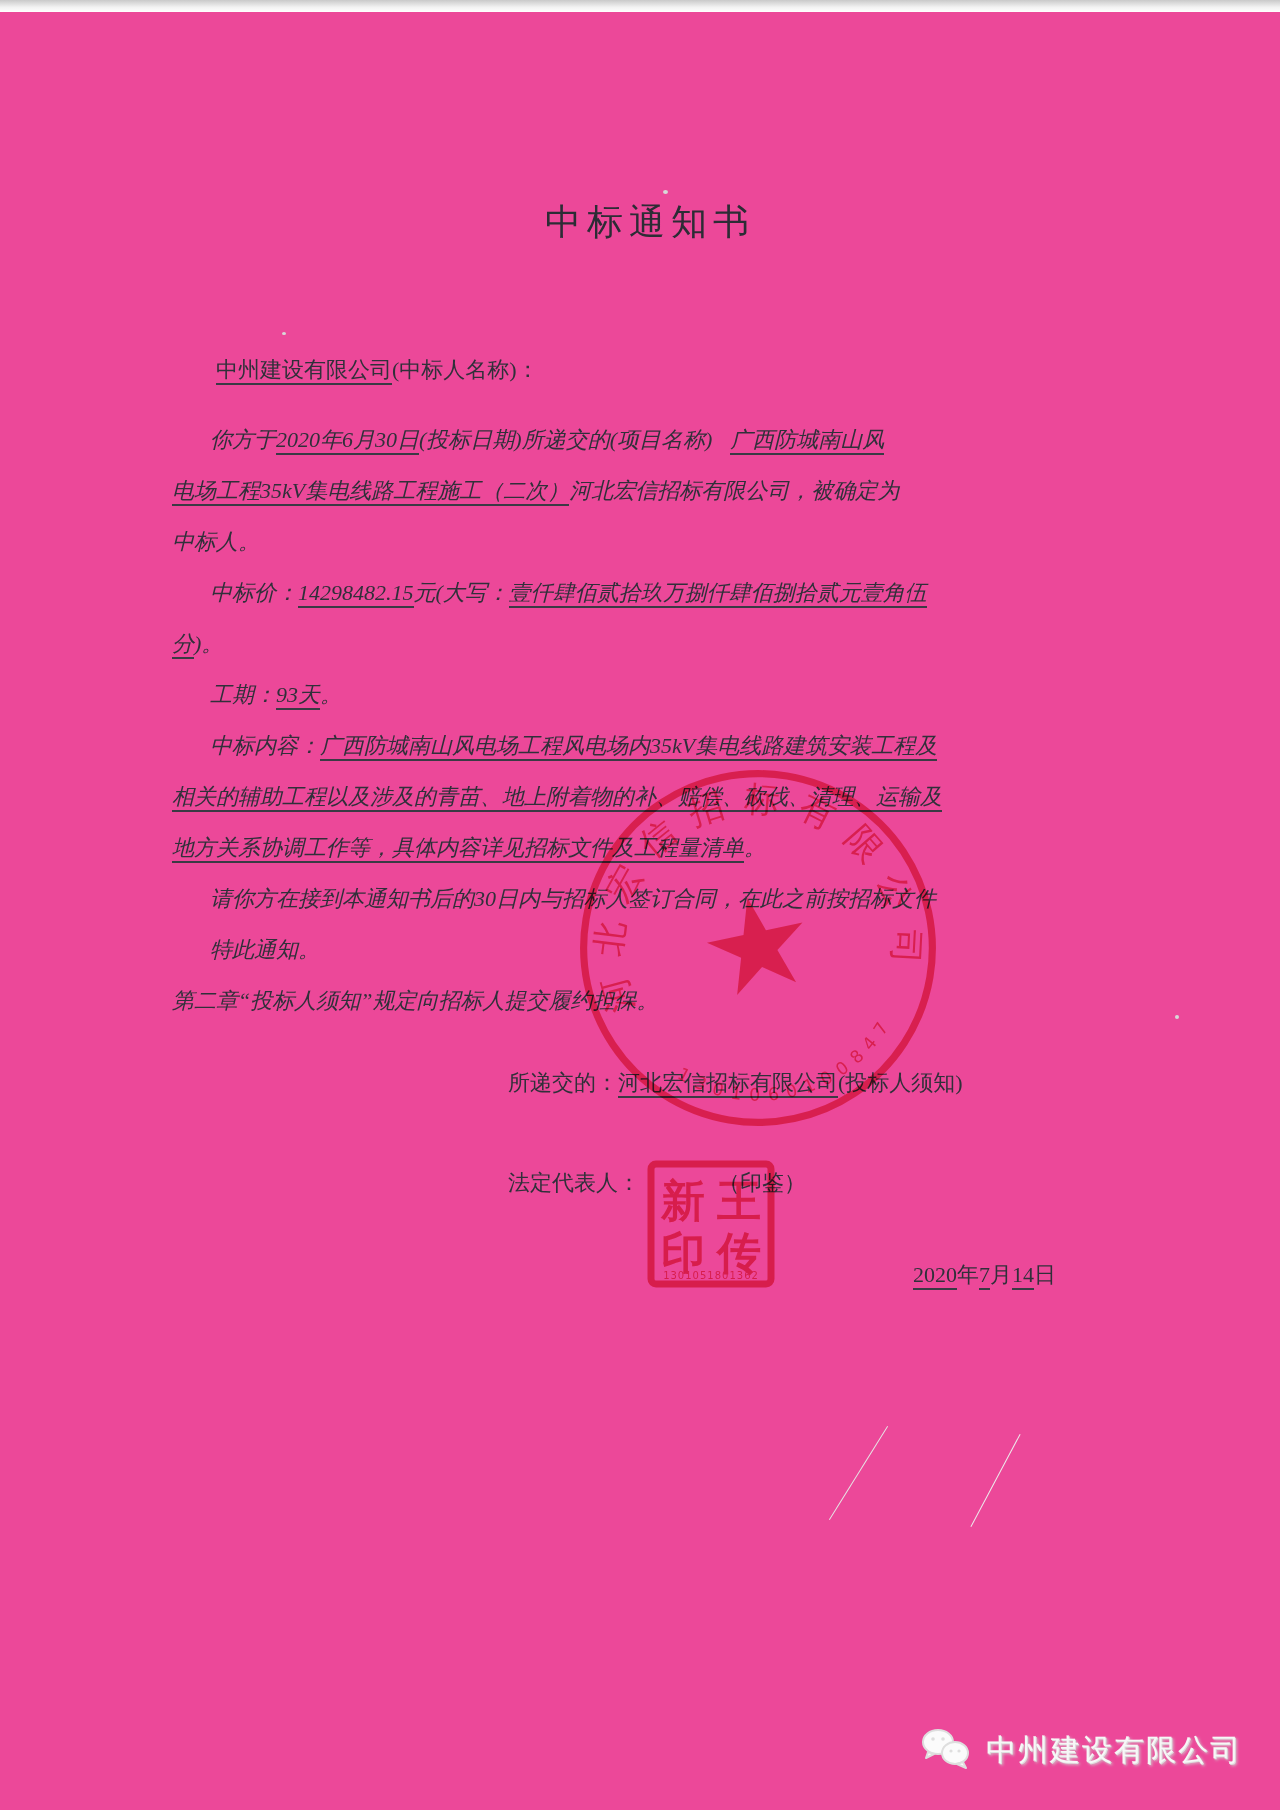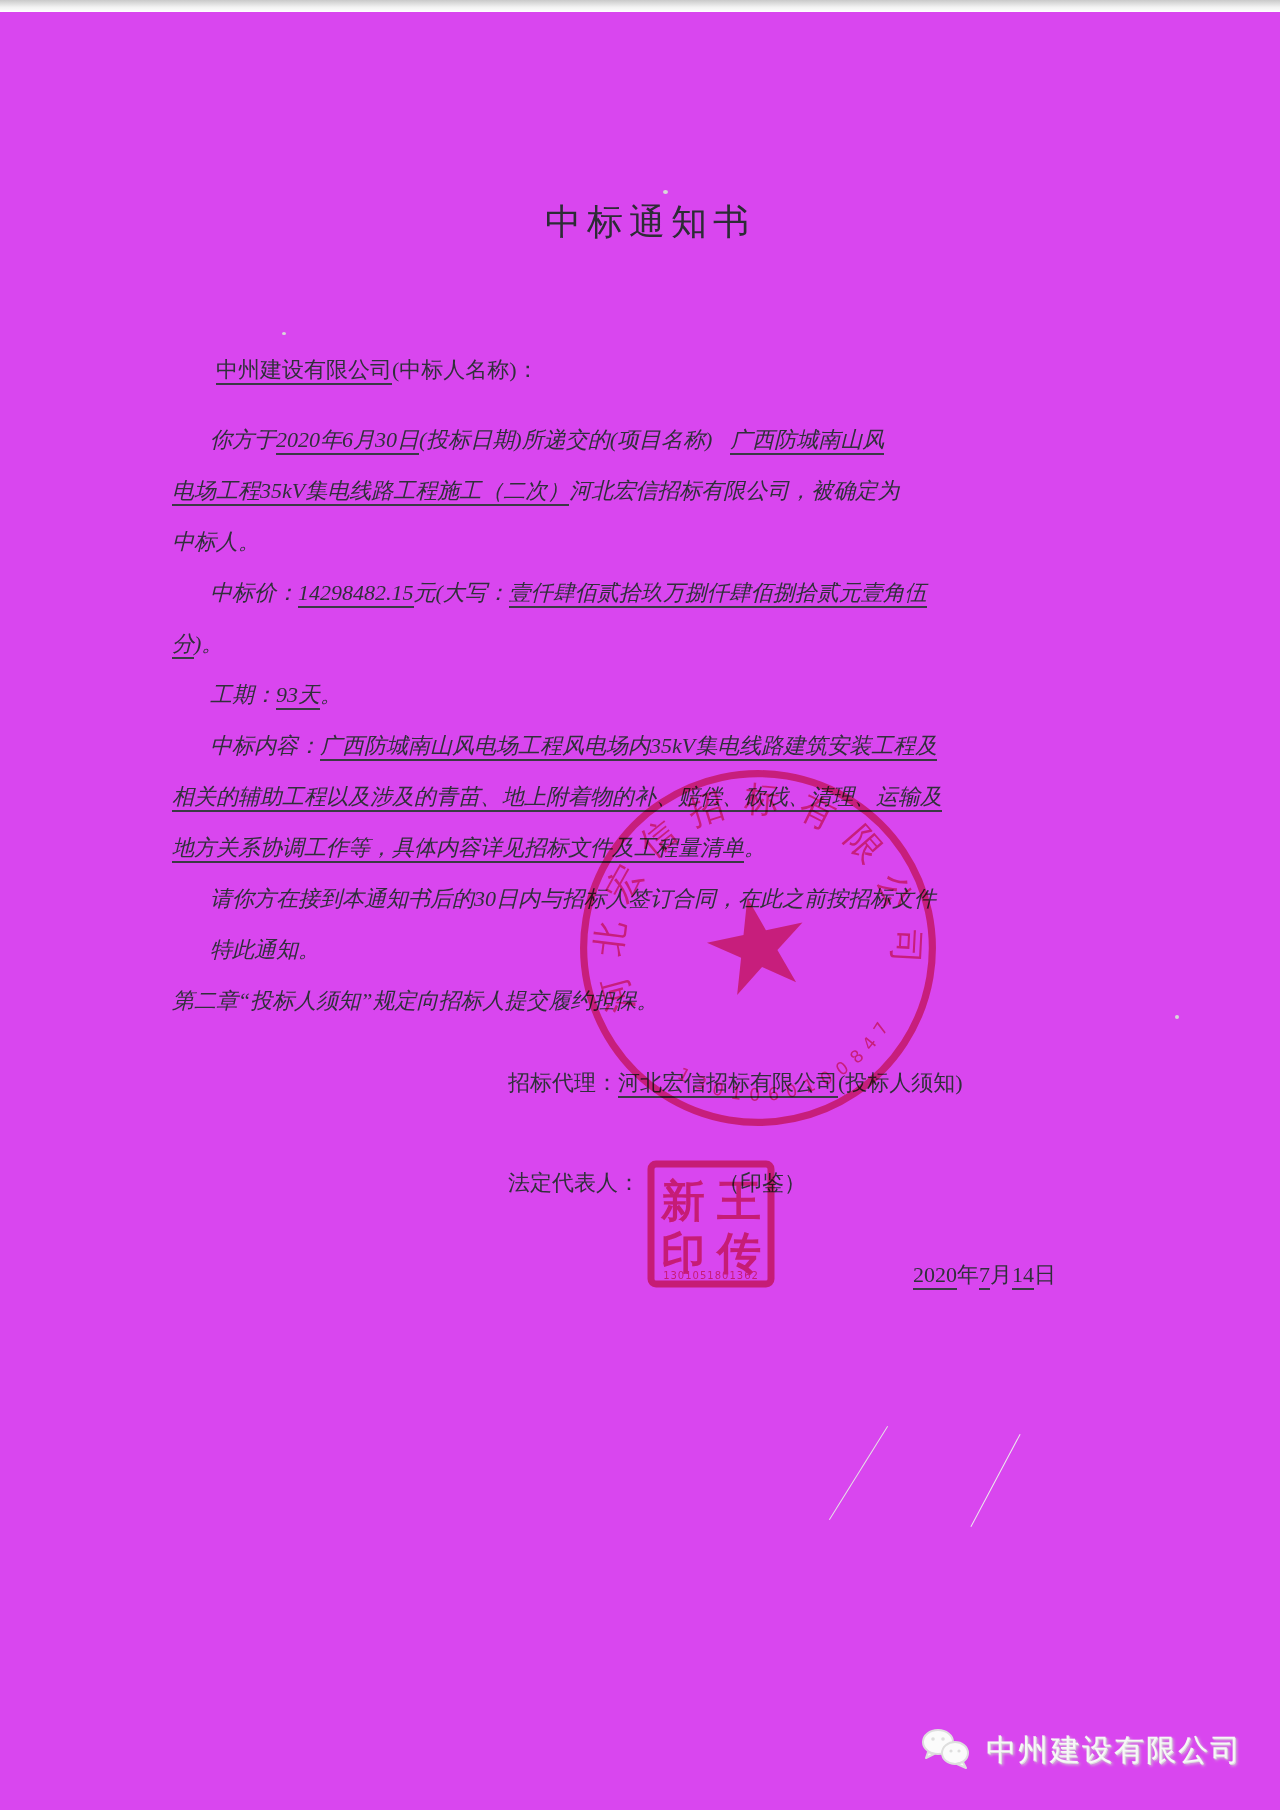--- a/index.html
+++ b/index.html
@@ -1,18 +1,18 @@
 <!DOCTYPE html>
 <html><head>
 <meta charset="utf-8">
 <style>
   html,body{margin:0;padding:0;background:#ffffff;}
   body{width:1280px;height:1810px;overflow:hidden;position:relative;
        font-family:"Liberation Serif","DejaVu Serif",serif;color:#30303a;}
-  .page{position:absolute;inset:0;background:#d946ef;}
+  .page{position:absolute;inset:0;background:#ec4899;}
   .scan-top-edge{position:absolute;left:0;top:0;width:1280px;height:12px;
        background:linear-gradient(#c9c9c9,#f2f2f2 60%,#ffffff);}
   .title{position:absolute;top:198px;left:650px;transform:translateX(-50%);
        font-size:36px;letter-spacing:6px;white-space:nowrap;color:#2c2c35;}
   .addressee{position:absolute;left:172px;top:355px;font-size:22px;white-space:nowrap;margin-left:44px;}
   .body-block{position:absolute;left:172px;top:414px;width:830px;font-style:italic;}
   .bline{height:51px;line-height:51px;font-size:22px;white-space:nowrap;color:#30303a;}
   .indent{padding-left:38px;}
   .u{border-bottom:2px solid #3a3a44;padding-bottom:1px;}
   .gap{display:inline-block;width:18px;}
@@ -51,21 +51,21 @@
     <div class="bline"><span class="u">分</span><span>)。</span></div>
     <div class="bline indent"><span>工期：</span><span class="u">93天</span><span>。</span></div>
     <div class="bline indent"><span>中标内容：</span><span class="u">广西防城南山风电场工程风电场内35kV集电线路建筑安装工程及</span></div>
     <div class="bline"><span class="u">相关的辅助工程以及涉及的青苗、地上附着物的补、赔偿、砍伐、清理、运输及</span></div>
     <div class="bline"><span class="u">地方关系协调工作等，具体内容详见招标文件及工程量清单</span><span>。</span></div>
     <div class="bline indent"><span>请你方在接到本通知书后的30日内与招标人签订合同，在此之前按招标文件</span></div>
     <div class="bline indent"><span>特此通知。</span></div>
     <div class="bline"><span>第二章“投标人须知”规定向招标人提交履约担保。</span></div>
   </div>
 
-  <div class="sig-line agent-line"><span>招标代理：</span><span class="u">河北宏信招标有限公司</span><span>(投标人须知)</span></div>
+  <div class="sig-line agent-line"><span>所递交的：</span><span class="u">河北宏信招标有限公司</span><span>(投标人须知)</span></div>
 
   <div class="sig-line legal-line"><span>法定代表人：</span><span class="legal-spacer"></span><span>（印鉴）</span></div>
 
   <div class="sig-line date-line"><span class="u">2020</span><span>年</span><span class="u">7</span><span>月</span><span class="u">14</span><span>日</span></div>
 
   <svg class="stamp company-seal" viewBox="0 0 390 390" xmlns="http://www.w3.org/2000/svg">
     <g transform="rotate(-12 195 195)" fill="none" stroke="#e85873">
       <circle cx="195" cy="195" r="170" stroke-width="7"></circle>
       <path id="sealArcTop" d="M 70 240.5 A 133 133 0 1 1 320 240.5" stroke="none"></path>
       <path id="sealArcBottom" d="M 73 280.5 A 149 149 0 0 0 317 280.5" stroke="none"></path>

